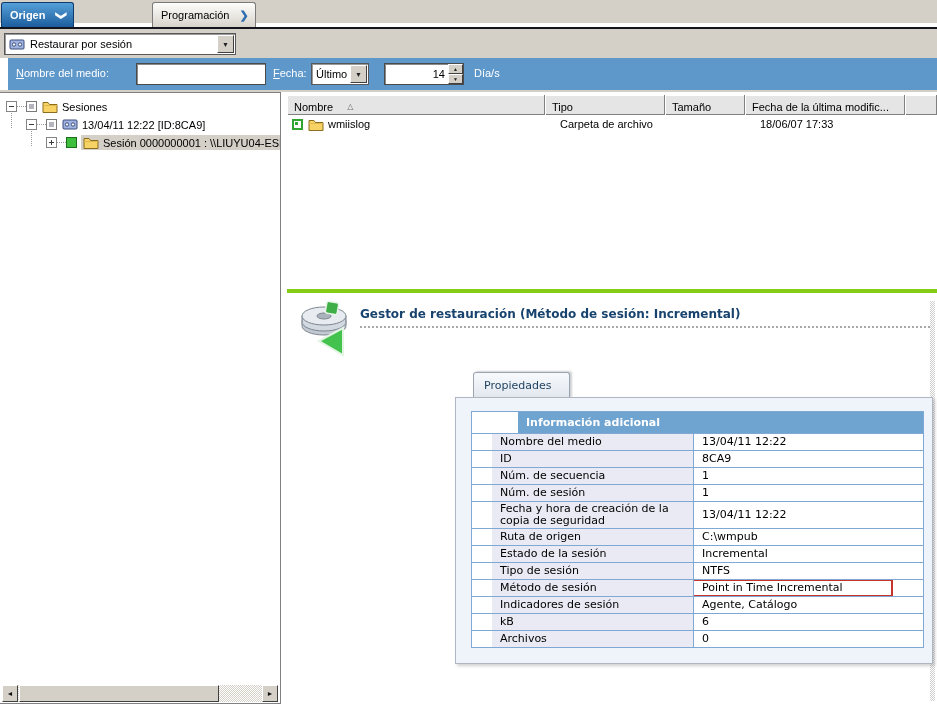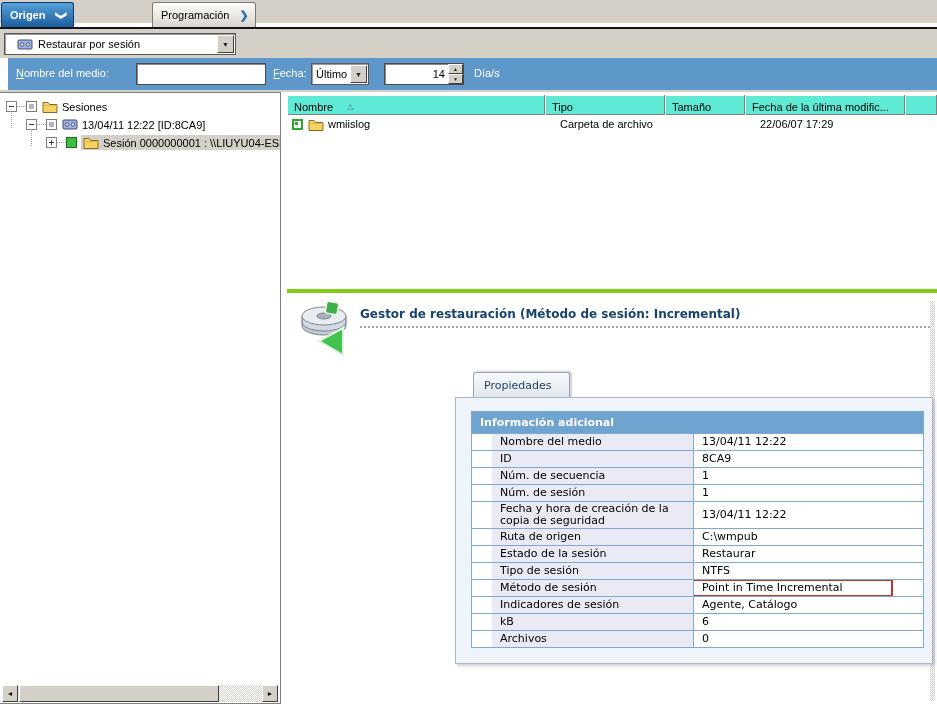--- a/index.html
+++ b/index.html
@@ -16,21 +16,21 @@
   .tab.active { background: linear-gradient(#55a0d8,#1c5d9e); border-color: #0f3c6e; color: #fff; font-weight: bold; }
   .tab .chev { color: #2F6FAF; font-weight: bold; font-size: 11px; margin-left: 10px; }
   .tab.active .chev { color: #fff; display: inline-block; transform: rotate(90deg); margin-left: 12px; }
 
   
   .comborow { position: absolute; left: 0; top: 29px; width: 937px; height: 29px; background: #D4D0C8; }
   .combo { position: absolute; background: #fff; border: 1px solid #58585a; box-shadow: inset 1px 1px 0 #9a9a9a; display: flex; align-items: center; }
   .combo .carrow { position: absolute; right: 1px; top: 1px; bottom: 1px; width: 17px; background: #D4D0C8;
                    border: 1px solid #fff; border-right-color: #404040; border-bottom-color: #404040;
                    display: flex; align-items: center; justify-content: center; font-size: 7px; color: #222; }
-  .restore-combo { left: 4px; top: 4px; width: 232px; height: 22px; padding-left: 12px; }
+  .restore-combo { left: 4px; top: 4px; width: 232px; height: 22px; padding-left: 4px; }
   .restore-combo .ic { margin-right: 5px; display: inline-flex; }
 
   
   .toolbar { position: absolute; left: 8px; top: 58px; width: 937px; height: 32px; background: #5E97C9; color: #fff; }
   .toolbar-underline { position: absolute; left: 0; top: 90px; width: 937px; height: 2px; background: #D4D0C8; }
   .tlabel { position: absolute; top: 9px; white-space: nowrap; }
   .mnkey { text-decoration: underline; }
   .tinput { position: absolute; top: 5px; height: 22px; background: #fff; border: 1px solid #4a4a4a; box-shadow: inset 1px 1px 0 #8a8a8a; font-size: 11px; padding: 0 3px; font-family: "Liberation Sans", sans-serif; }
   .fecha-combo { left: 303px; top: 5px; width: 58px; height: 22px; padding-left: 4px; color: #000; }
   .spinner { left: 376px; width: 80px; text-align: right; padding-right: 18px; }
@@ -63,21 +63,21 @@
              background-image: conic-gradient(#fff 0 25%, #d6d2ca 0 50%, #fff 0 75%, #d6d2ca 0); background-size: 2px 2px; }
   .sbtn { position: absolute; top: 0; width: 16px; height: 17px; background: #D4D0C8;
           border: 1px solid #fff; border-right-color: #404040; border-bottom-color: #404040;
           display: flex; align-items: center; justify-content: center; font-size: 7px; color: #111; }
   .sthumb { position: absolute; left: 17px; top: 0; width: 200px; height: 17px; background: #D4D0C8;
             border: 1px solid #fff; border-right-color: #404040; border-bottom-color: #404040; }
 
   
   .filelist { position: absolute; left: 287px; top: 92px; width: 650px; height: 199px; background: #fff; }
   .flheader { position: absolute; left: 0; top: 3px; height: 20px; display: flex; }
-  .hcell { height: 20px; background: #5eead4; border-right: 1px solid #808080;
+  .hcell { height: 20px; background: #e5e5e5; border-right: 1px solid #808080;
            box-shadow: inset 1px 1px 0 #fff, inset 0 -1px 0 #808080; padding: 3px 0 0 7px; display: flex; align-items: center; gap: 14px; }
   .sorttri { color: #6e6e6e; font-size: 8px; line-height: 8px; }
   .flrow { position: absolute; left: 0; top: 23px; height: 18px; width: 650px; display: flex; align-items: center; }
 
   
   .detail { position: absolute; left: 287px; top: 289px; width: 650px; height: 415px; background: #fff; border-top: 4px solid #84cc16; }
   .dtitle { position: absolute; left: 73px; top: 14px; font-size: 12px; font-weight: bold; color: #17436E; font-family: "DejaVu Sans", sans-serif; }
   .dotline { position: absolute; left: 73px; top: 33px; width: 570px; border-top: 2px dotted #a8a8a8; }
   .dscroll { position: absolute; right: 2px; top: 8px; width: 5px; height: 400px;
              background-image: conic-gradient(#fff 0 25%, #cfcfcf 0 50%, #fff 0 75%, #cfcfcf 0); background-size: 2px 2px; }
@@ -85,21 +85,21 @@
 
   .card-tab { position: absolute; left: 186px; top: 79px; width: 97px; height: 26px; background: linear-gradient(#f7f9fc,#e2e7ef);
               border: 1px solid #9aa4b2; border-bottom: none; border-top-left-radius: 3px; border-top-right-radius: 3px;
               box-shadow: 2px -1px 2px rgba(120,120,130,.35); display: flex; align-items: center; padding-left: 10px;
               font-weight: normal; color: #1c3f5e; font-family: "DejaVu Sans", sans-serif; }
   .card { position: absolute; left: 168px; top: 104px; width: 478px; height: 267px; background: #EFF3FA;
           border: 1px solid #aeb6c2; box-shadow: 2px 2px 3px rgba(120,120,130,.35); }
 
   .ptable { position: absolute; left: 15px; top: 13px; width: 453px; border: 1px solid #7FA8D4; background: #fff;
             font-family: "DejaVu Sans", sans-serif; font-size: 11px; }
-  .phead { height: 21px; background: #6FA3D0; color: #fff; font-weight: bold; line-height: 21px; padding-left: 8px; }
+  .phead { height: 21px; background: #6FA3D0; color: #fff; font-weight: bold; line-height: 21px; padding-left: 8px; margin-left: 46px; }
   .prow { display: flex; height: 17px; border-top: 1px solid #7FA8D4; }
   .prow.tall { height: 27px; }
   .pcell { display: flex; align-items: center; padding: 0 8px; overflow: hidden; line-height: 12px; }
   .plabel { width: 202px; flex: none; background: #E9EAF3; border-right: 1px solid #7FA8D4; margin-left: 20px; }
   .pvalue { flex: 1; position: relative; background: #fff; }
   .red-box { position: absolute; left: -11px; right: 30px; top: -1px; bottom: -1px; border: 2px solid #C5352B; pointer-events: none; }
 </style>
 </head>
 <body>
 
@@ -232,21 +232,21 @@
       <span class="cbox green-outline" style="margin-left:5px;"></span>
       <span class="ticon">
         <svg width="16" height="13" viewBox="0 0 16 13">
             <path d="M1 2.5 h5 l1.5 2 H15 v8 H1 z" fill="#F7D264" stroke="#8A6D1F"></path>
             <path d="M1 5.5 h14" stroke="#E0B84C"></path>
           </svg>
       </span>
       <span style="width:224px;">wmiislog</span>
       <span style="width:120px;padding-left:8px;">Carpeta de archivo</span>
       <span style="width:80px;"></span>
-      <span style="padding-left:8px;">22/06/07 17:29</span>
+      <span style="padding-left:8px;">18/06/07 17:33</span>
     </div>
   </div>
 
   <div class="detail">
     <div class="dicon">
       <svg width="58" height="60" viewBox="0 0 58 60">
         <path d="M6 18 v10 a22 9 0 0 0 44 0 v-10" fill="#c2c9d2" stroke="#7d8590"></path>
         <ellipse cx="28" cy="24" rx="22" ry="9" fill="#d3d9e0" stroke="#7d8590"></ellipse>
         <ellipse cx="28" cy="18" rx="22" ry="9" fill="#e8ecf1" stroke="#7d8590"></ellipse>
         <ellipse cx="28" cy="18" rx="7" ry="3" fill="#aab2bc" stroke="#7d8590"></ellipse>
@@ -311,21 +311,21 @@
               </div>
               <div class="pcell pvalue">
                 <span>C:\wmpub</span>
               </div>
             </div>
             <div class="prow">
               <div class="pcell plabel">
                 <span>Estado de la sesión</span>
               </div>
               <div class="pcell pvalue">
-                <span>Restaurar</span>
+                <span>Incremental</span>
               </div>
             </div>
             <div class="prow">
               <div class="pcell plabel">
                 <span>Tipo de sesión</span>
               </div>
               <div class="pcell pvalue">
                 <span>NTFS</span>
               </div>
             </div>

